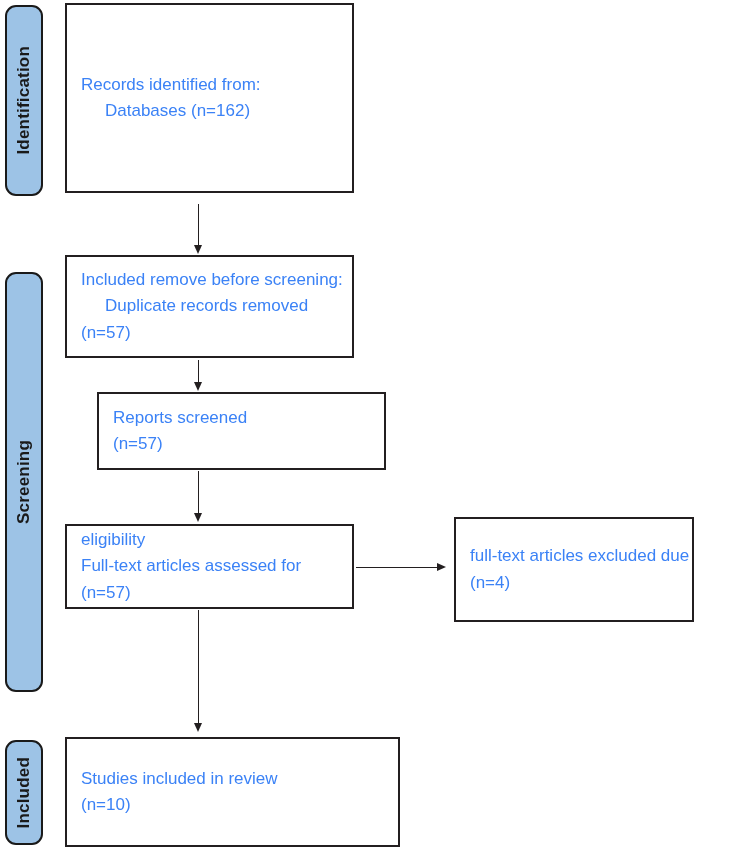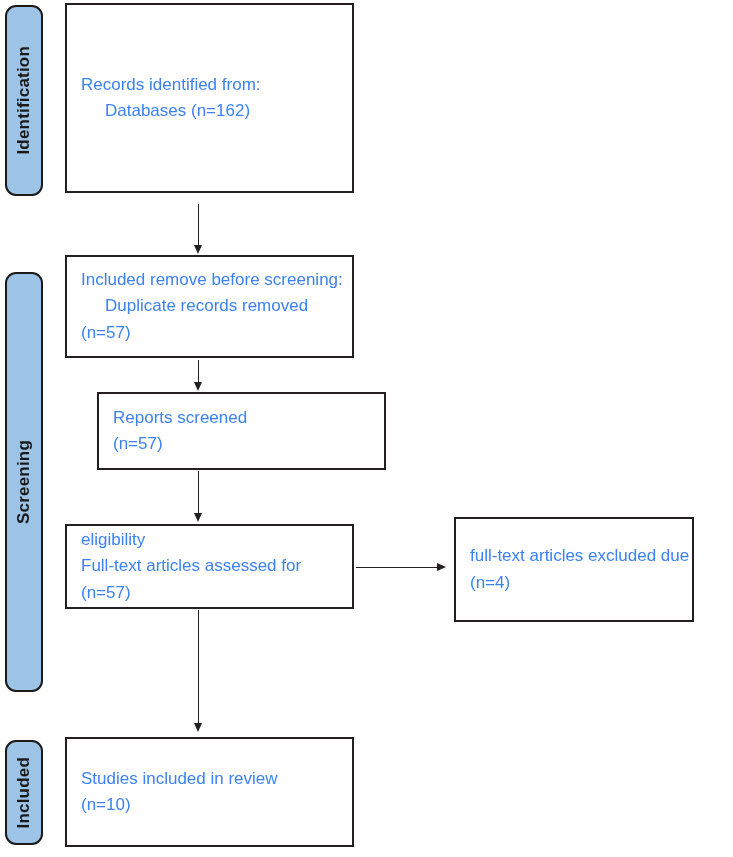--- a/index.html
+++ b/index.html
@@ -143,18 +143,18 @@
   <div class="arrow-right" style="left:437px; top:563px;"></div>
 
   <div class="flow-box" style="left:445px; top:517px; width:240px; height:105px;margin-left:9px;">
     <div class="line">full-text articles excluded due</div>
     <div class="line">(n=4)</div>
   </div>
 
   <div class="conn-v" style="left:198px; top:610px; height:115px;"></div>
   <div class="arrow-down" style="left:194px; top:723px;"></div>
 
-  <div class="flow-box" style="left:65px; top:737px; width:289px; height:110px;">
+  <div class="flow-box" style="left:65px; top:737px; width:335px; height:110px;">
     <div class="line">Studies included in review</div>
     <div class="line">(n=10)</div>
   </div>
 
 </div>
 
 </body></html>

